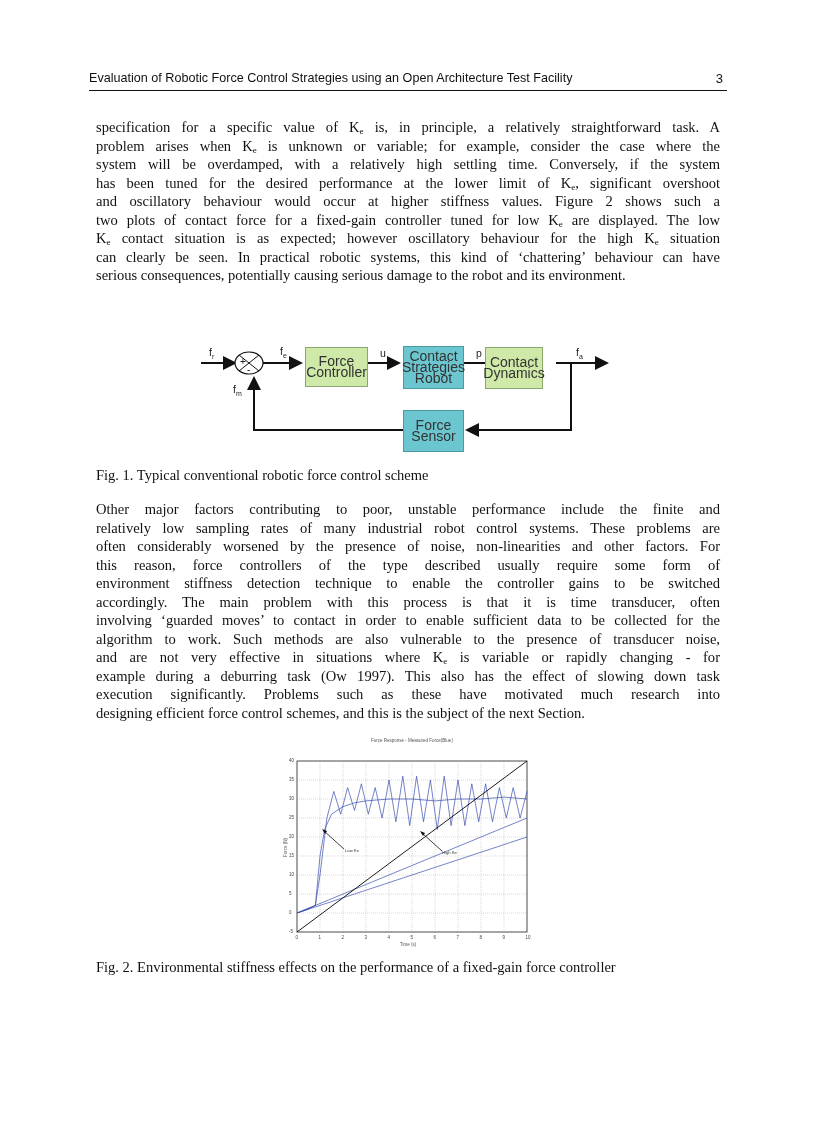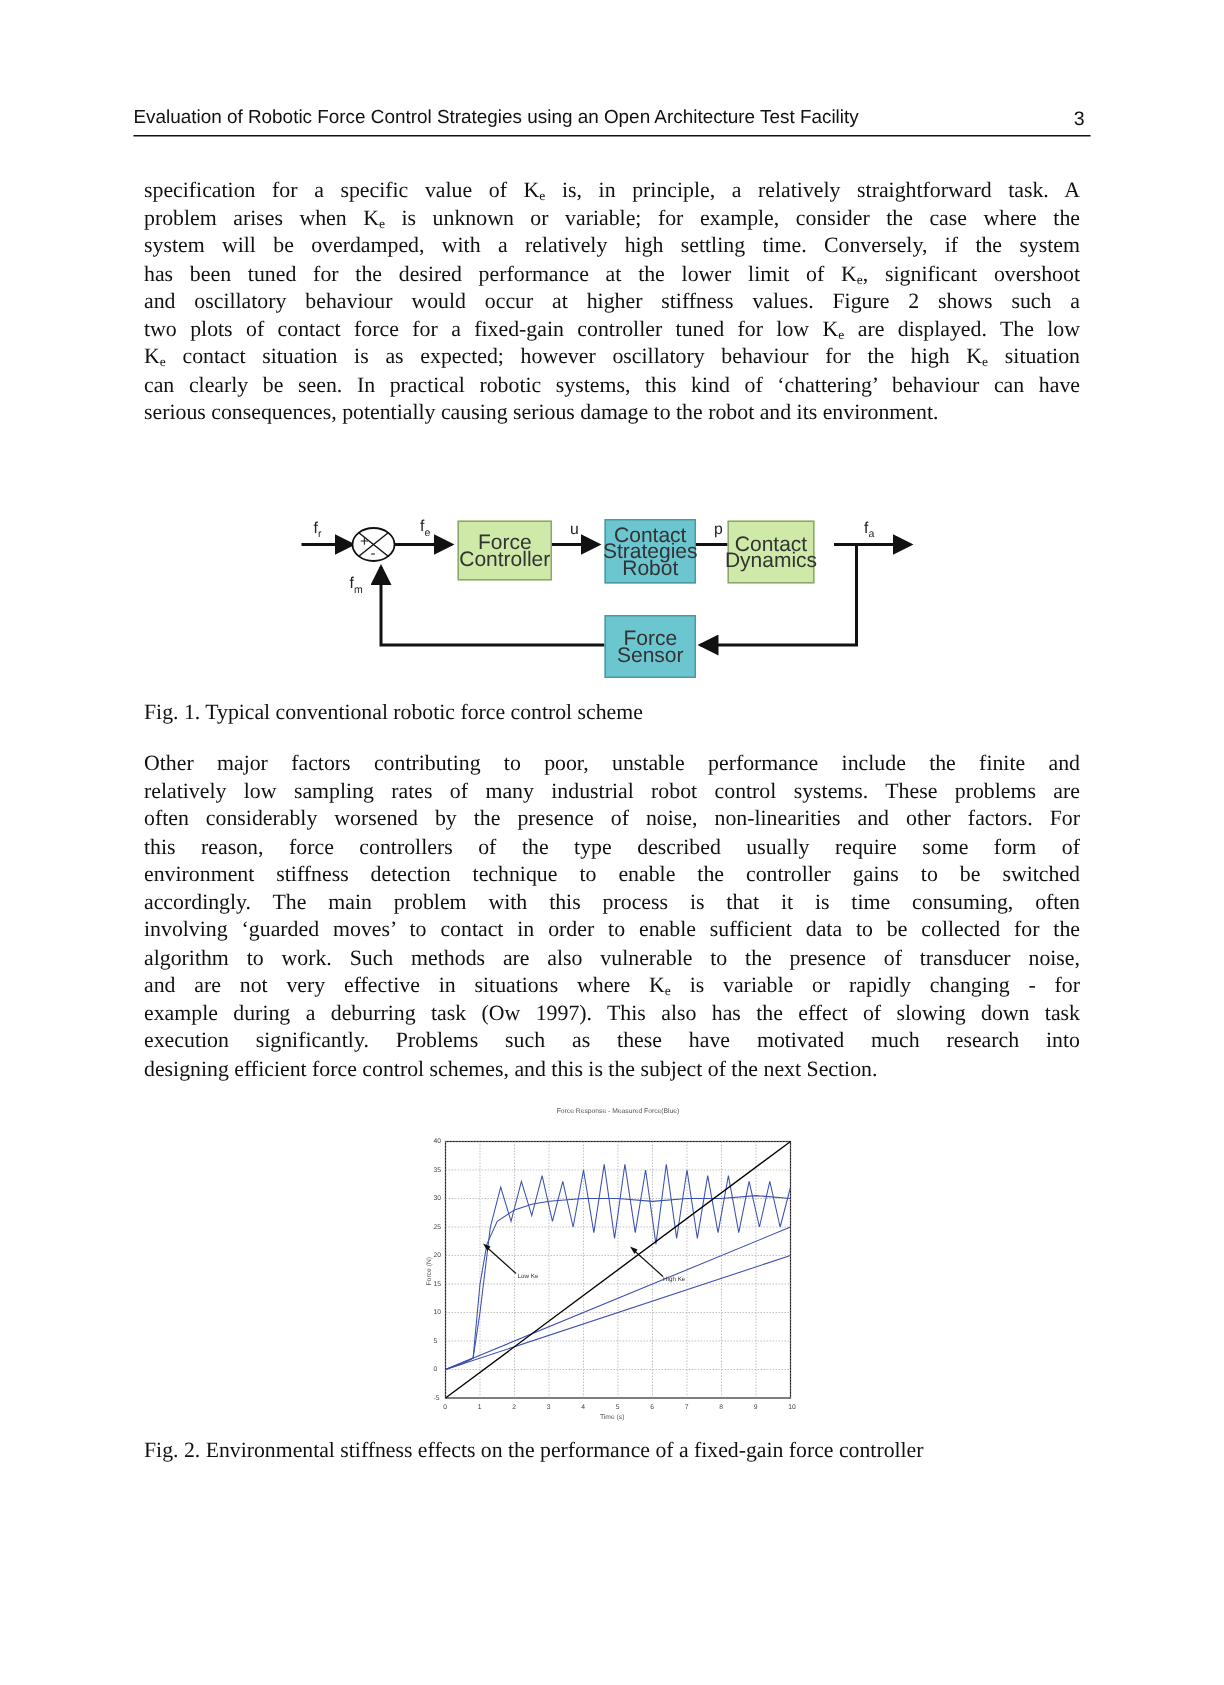--- a/index.html
+++ b/index.html
@@ -110,21 +110,21 @@
 </div>
 
 <div class="caption" style="top:455px;margin-top:12px;">Fig. 1. Typical conventional robotic force control scheme</div>
 
 <div class="para" id="p2" style="top:500px;">
     <span class="line">Other major factors contributing to poor, unstable performance include the finite and</span>
     <span class="line">relatively low sampling rates of many industrial robot control systems. These problems are</span>
     <span class="line">often considerably worsened by the presence of noise, non-linearities and other factors. For</span>
     <span class="line">this reason, force controllers of the type described usually require some form of</span>
     <span class="line">environment stiffness detection technique to enable the controller gains to be switched</span>
-    <span class="line">accordingly. The main problem with this process is that it is time consuming, often</span>
+    <span class="line">accordingly. The main problem with this process is that it is time transducer, often</span>
     <span class="line">involving ‘guarded moves’ to contact in order to enable sufficient data to be collected for the</span>
     <span class="line">algorithm to work. Such methods are also vulnerable to the presence of transducer noise,</span>
     <span class="line">and are not very effective in situations where K<sub>e</sub> is variable or rapidly changing - for</span>
     <span class="line">example during a deburring task (Ow 1997). This also has the effect of slowing down task</span>
     <span class="line">execution significantly. Problems such as these have motivated much research into</span>
     <span class="line last">designing efficient force control schemes, and this is the subject of the next Section.</span>
   </div>
 
 <div class="chart">
   <div class="chart-title">Force Response - Measured Force(Blue)</div>

